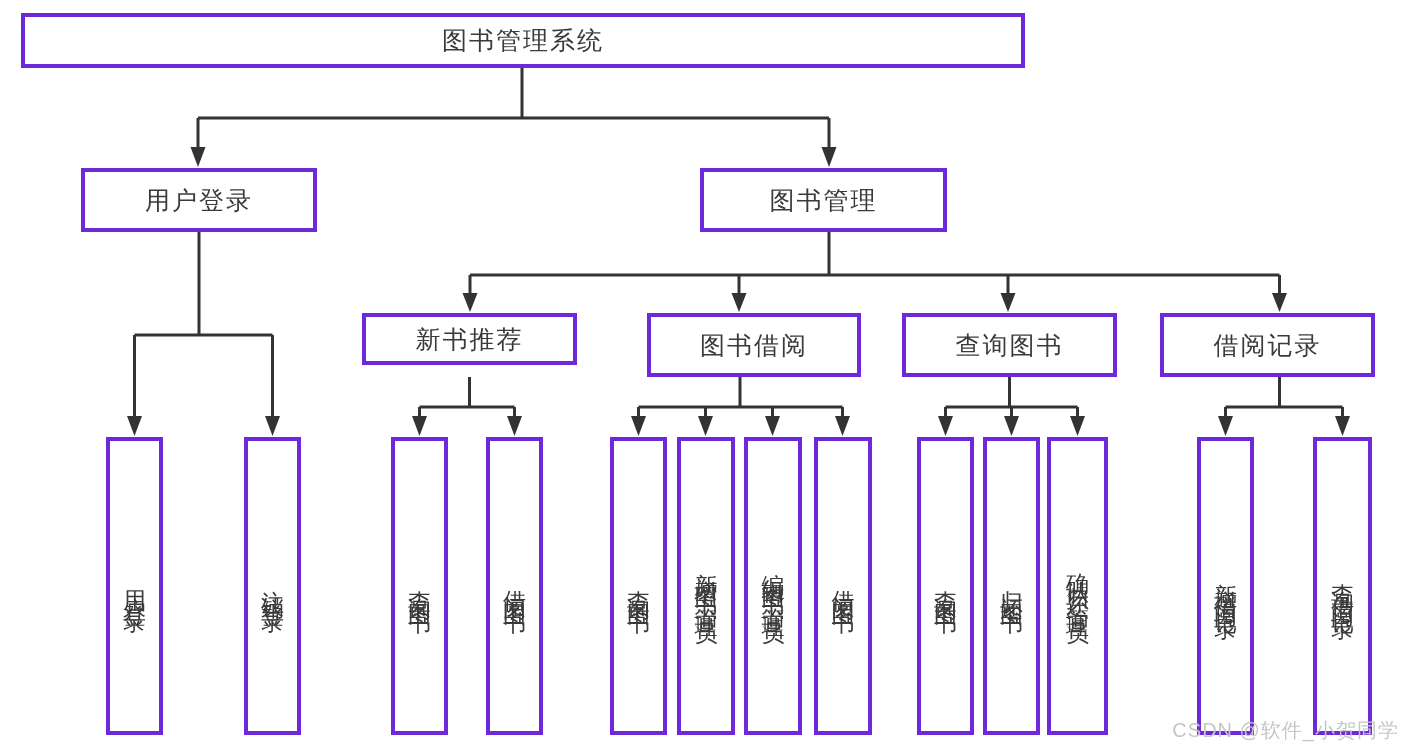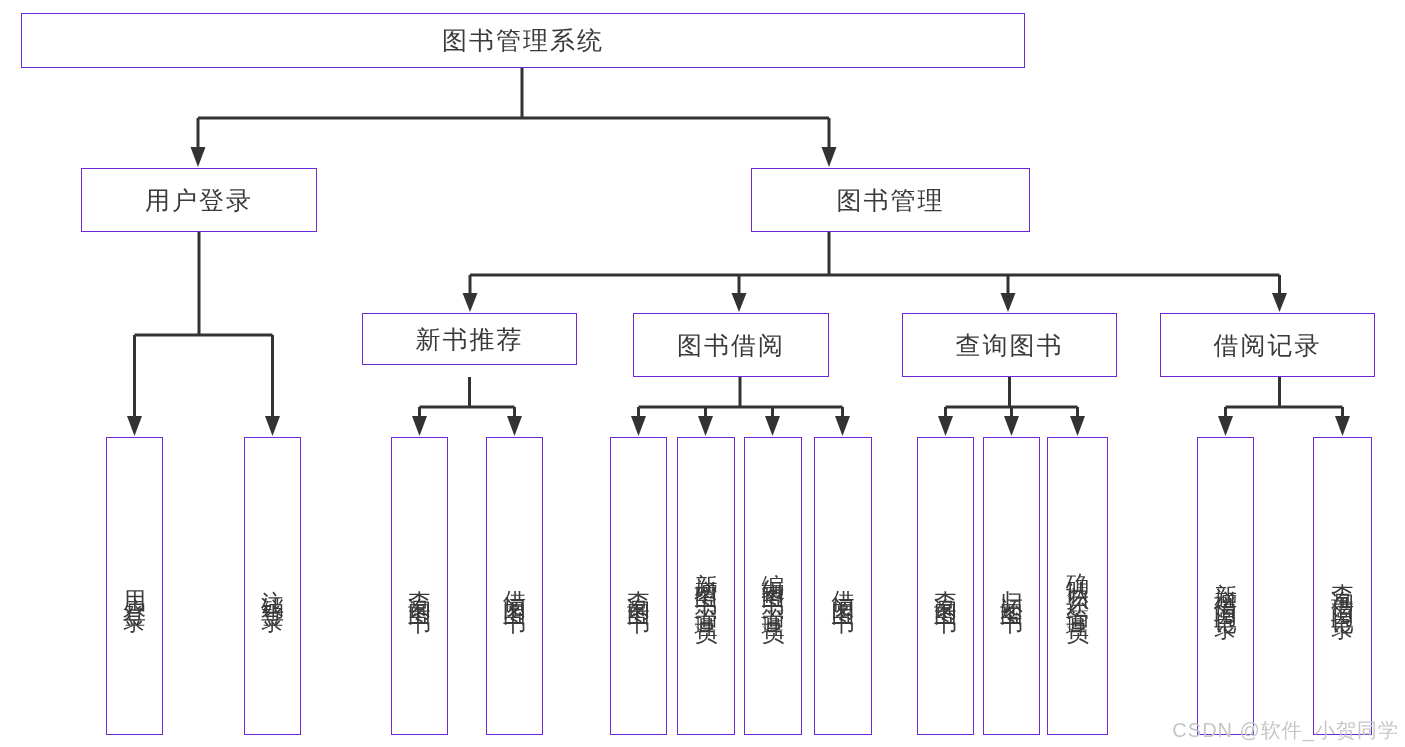--- a/index.html
+++ b/index.html
@@ -7,21 +7,21 @@
     position:relative;
     width:1405px;height:747px;
     background:#ffffff;
     font-family:"Liberation Sans","DejaVu Sans",sans-serif;
     overflow:hidden;
   }
   .connectors{position:absolute;left:0;top:0;}
   .box{
     position:absolute;
     background:#ffffff;
-    border:1px solid #6d28d9;
+    border:4px solid #6d28d9;
     display:flex;
     align-items:center;
     justify-content:center;
     color:#3a3a3a;
     box-sizing:border-box;
   }
   .box.h span{
     font-size:25px;
     letter-spacing:2px;
     white-space:nowrap;
@@ -117,28 +117,28 @@
     </g>
   </svg>
 
   <div class="box h" style="left:21px;top:13px;width:1004px;height:55px">
     <span>图书管理系统</span>
   </div>
 
   <div class="box h" style="left:81px;top:168px;width:236px;height:64px">
     <span>用户登录</span>
   </div>
-  <div class="box h" style="left:751px;top:168px;width:279px;height:64px">
+  <div class="box h" style="left:700px;top:168px;width:247px;height:64px">
     <span>图书管理</span>
   </div>
 
   <div class="box h" style="left:362px;top:313px;width:215px;height:52px">
     <span>新书推荐</span>
   </div>
-  <div class="box h" style="left:633px;top:313px;width:196px;height:64px">
+  <div class="box h" style="left:647px;top:313px;width:214px;height:64px">
     <span>图书借阅</span>
   </div>
   <div class="box h" style="left:902px;top:313px;width:215px;height:64px">
     <span>查询图书</span>
   </div>
   <div class="box h" style="left:1160px;top:313px;width:215px;height:64px">
     <span>借阅记录</span>
   </div>
 
   <div class="box v" style="left:106px;top:437px;width:57px;height:298px">

